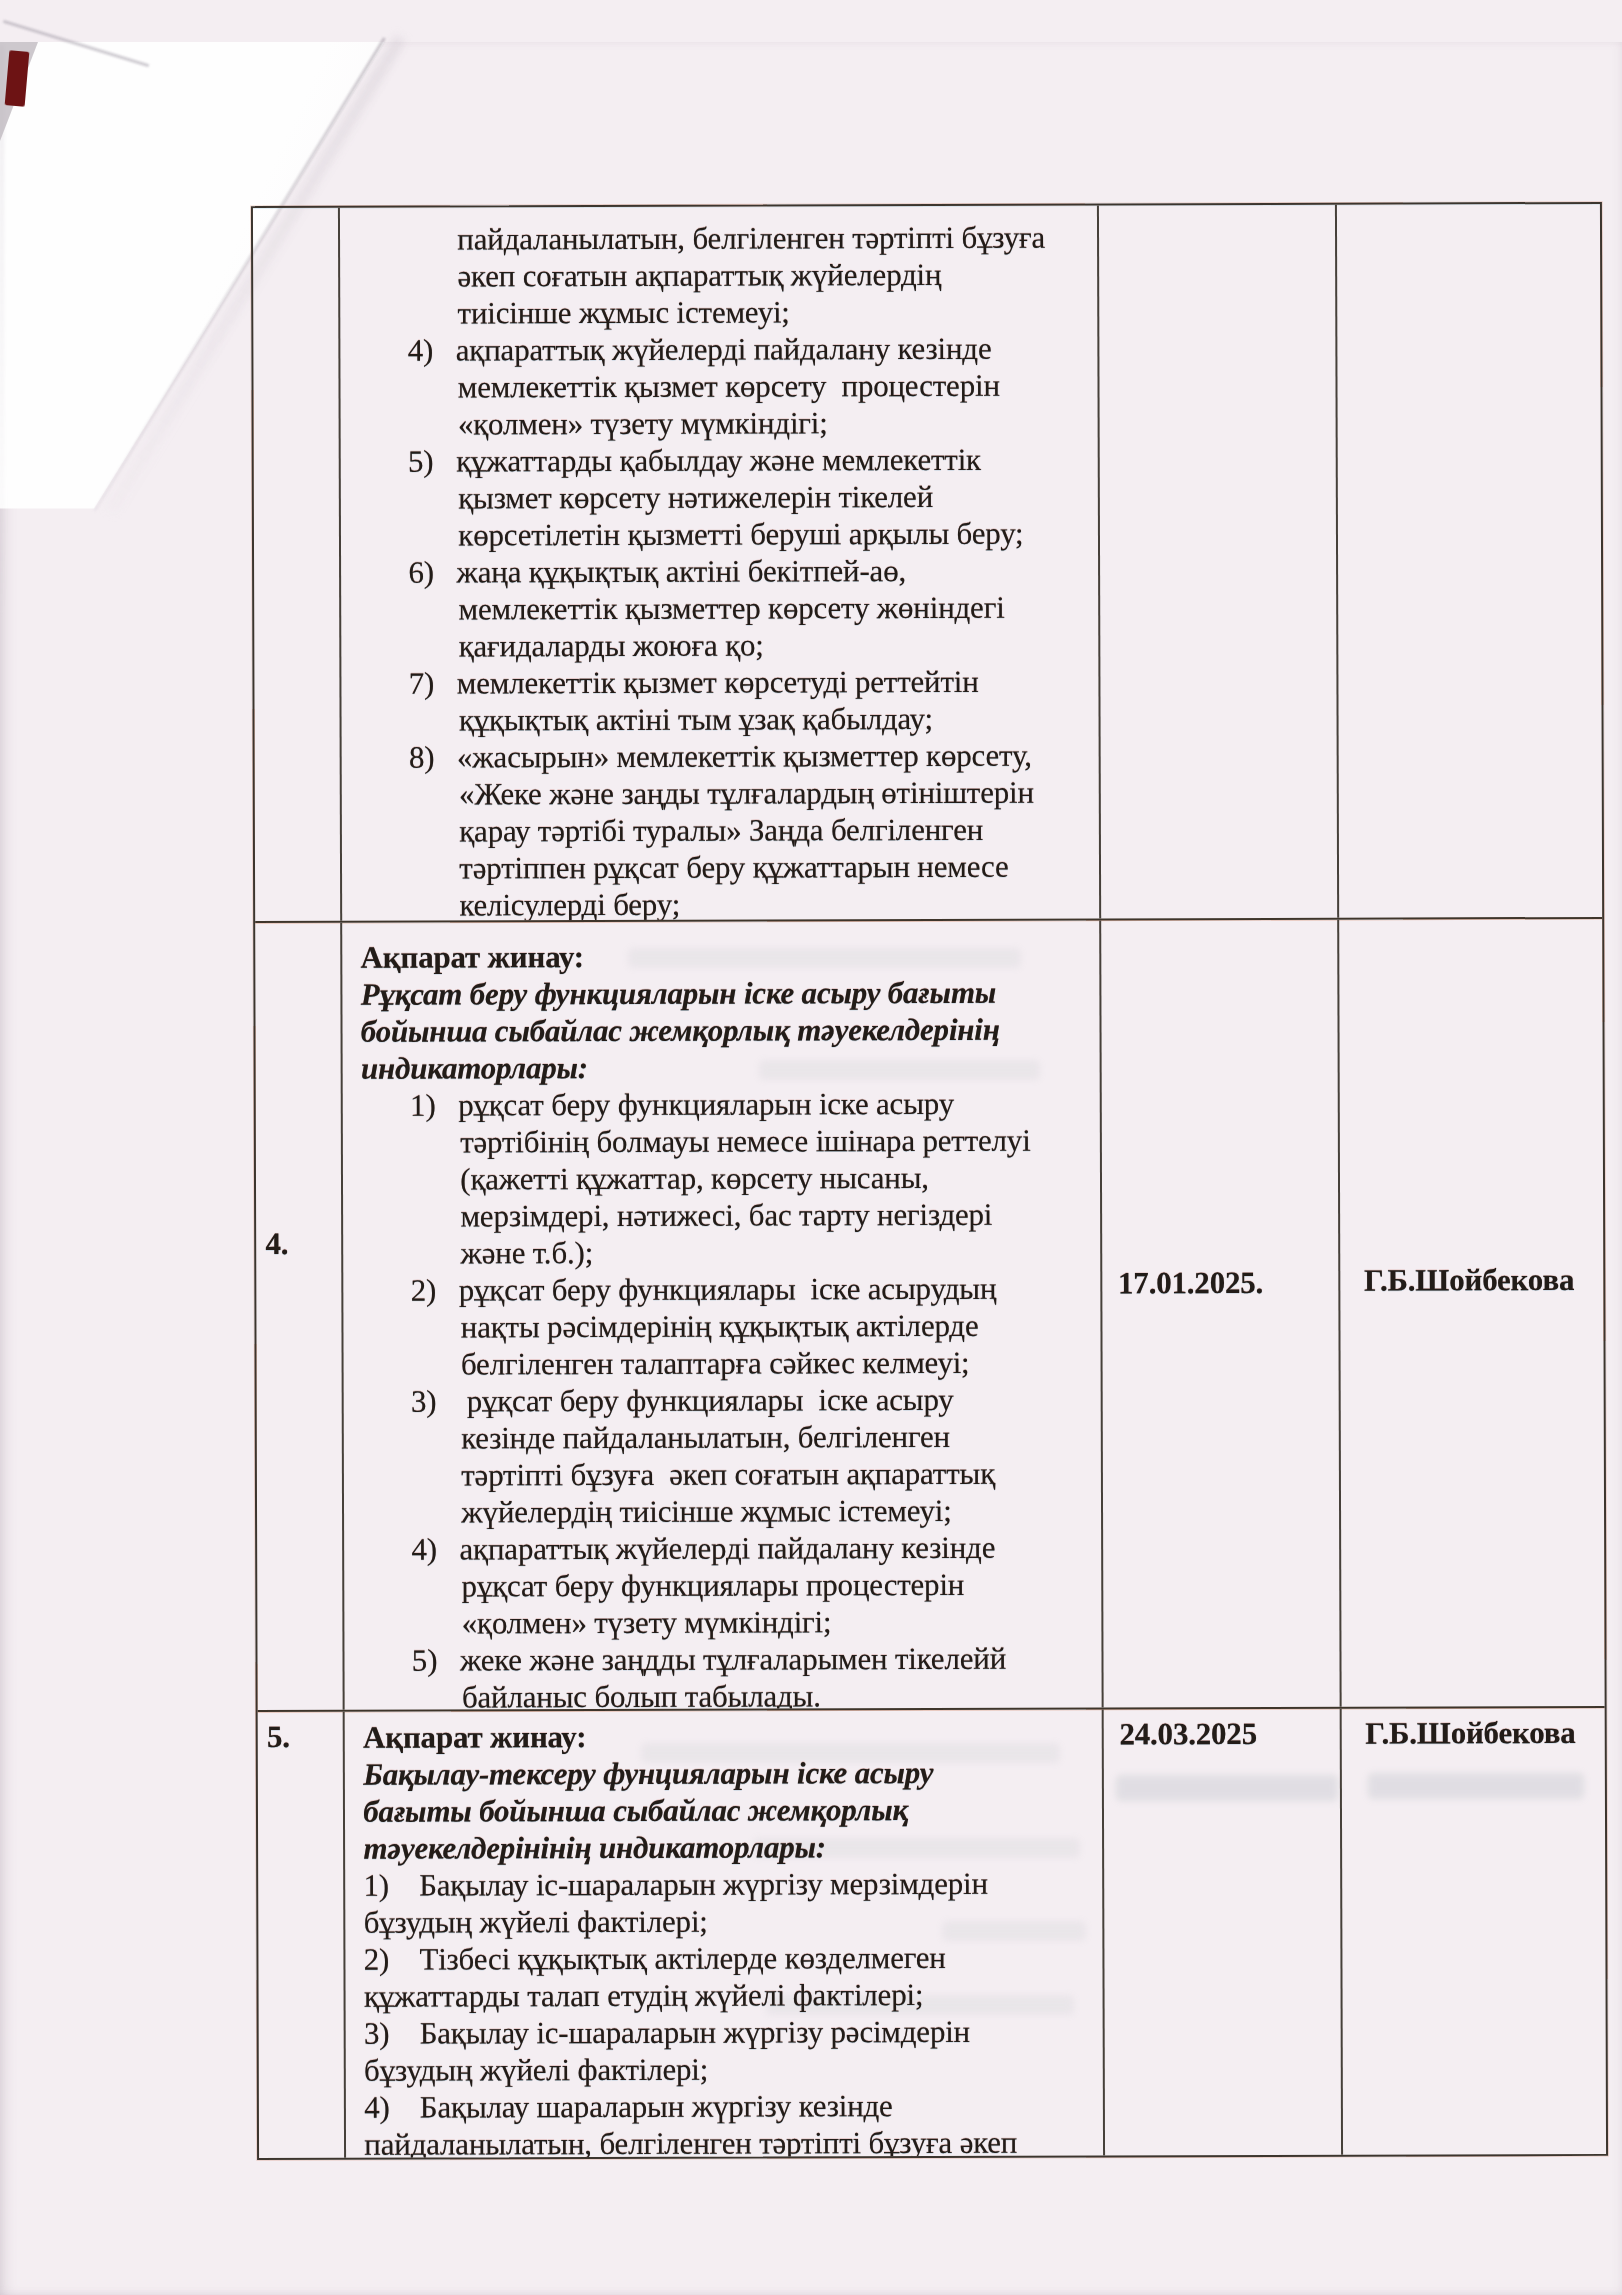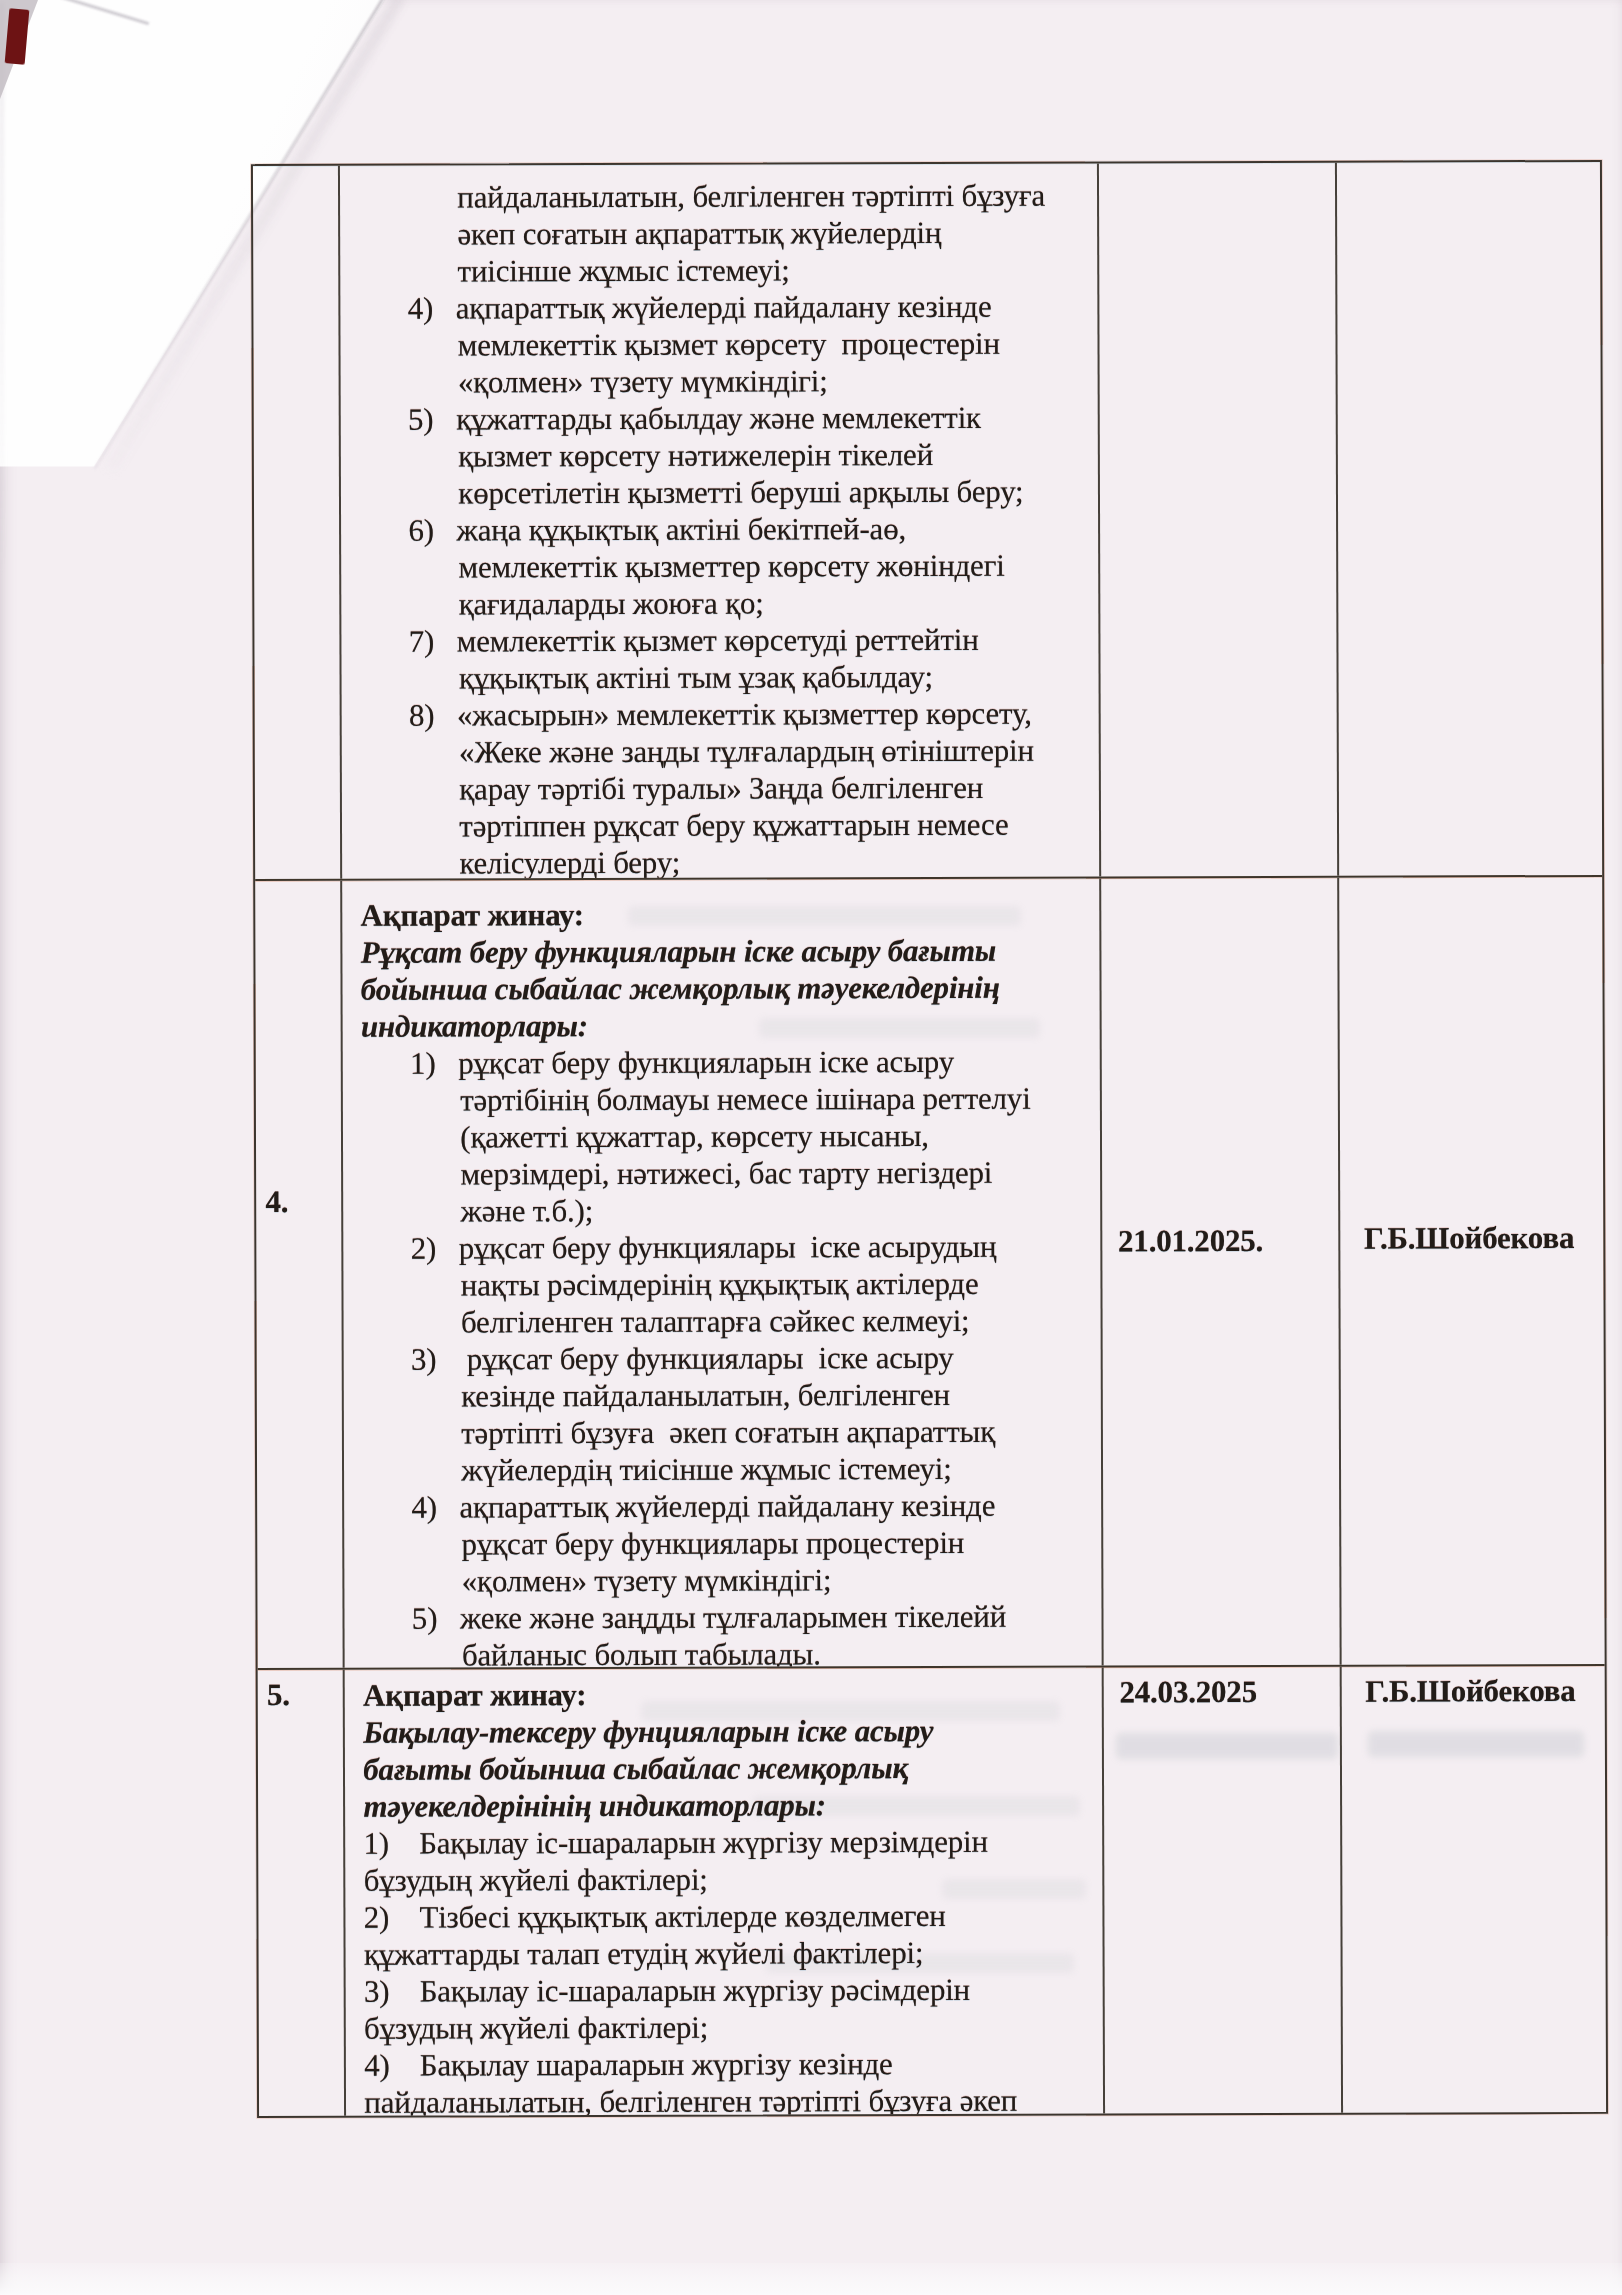--- a/index.html
+++ b/index.html
@@ -1,21 +1,21 @@
 <!DOCTYPE html>
 <html style="font-size:10.5px"><head>
 <meta charset="utf-8">
 <style>
   html,body{margin:0;padding:0;}
   body{
     width:1623px;height:2295px;position:relative;overflow:hidden;
     background:#f4eef2;
     font-family:"Liberation Serif", serif;
   }
-  .page{position:absolute;inset:0;}
+  .page{position:absolute;inset:0;margin-top:42px;}
   .page::before{
     content:"";position:absolute;inset:0;pointer-events:none;
     box-shadow:inset 9.2px 0 14.4px -7.9px rgba(125,110,125,.30),
                inset -6.5px 0 11.8px -6.5px rgba(160,135,155,.18),
                inset 0 -5.2px 9.2px -5.2px rgba(160,140,160,.12);
   }
   
   .fold-corner{
     position:absolute;left:0;top:0;width:409px;height:481px;
     background:linear-gradient(115deg,#fefefe 52%,#f8f4f7 96%);
@@ -175,21 +175,21 @@
 кезінде пайдаланылатын, белгіленген
 тәртіпті бұзуға  әкеп соғатын ақпараттық
 жүйелердің тиісінше жұмыс істемеуі;</p>
         <p class="txt li">4)   ақпараттық жүйелерді пайдалану кезінде
 рұқсат беру функциялары процестерін
 «қолмен» түзету мүмкіндігі;</p>
         <p class="txt li">5)   жеке және заңдды тұлғаларымен тікелейй
 байланыс болып табылады.</p>
       </div>
       <div class="td c-date pt-r4date">
-        <span class="txt bold">21.01.2025.</span>
+        <span class="txt bold">17.01.2025.</span>
       </div>
       <div class="td c-exec pt-r4exec">
         <span class="txt bold">Г.Б.Шойбекова</span>
       </div>
     </div>
 
     <div class="tr last" style="height:446px;">
       <div class="td c-num pt-r5">
         <span class="txt bold">5.</span>
       </div>

